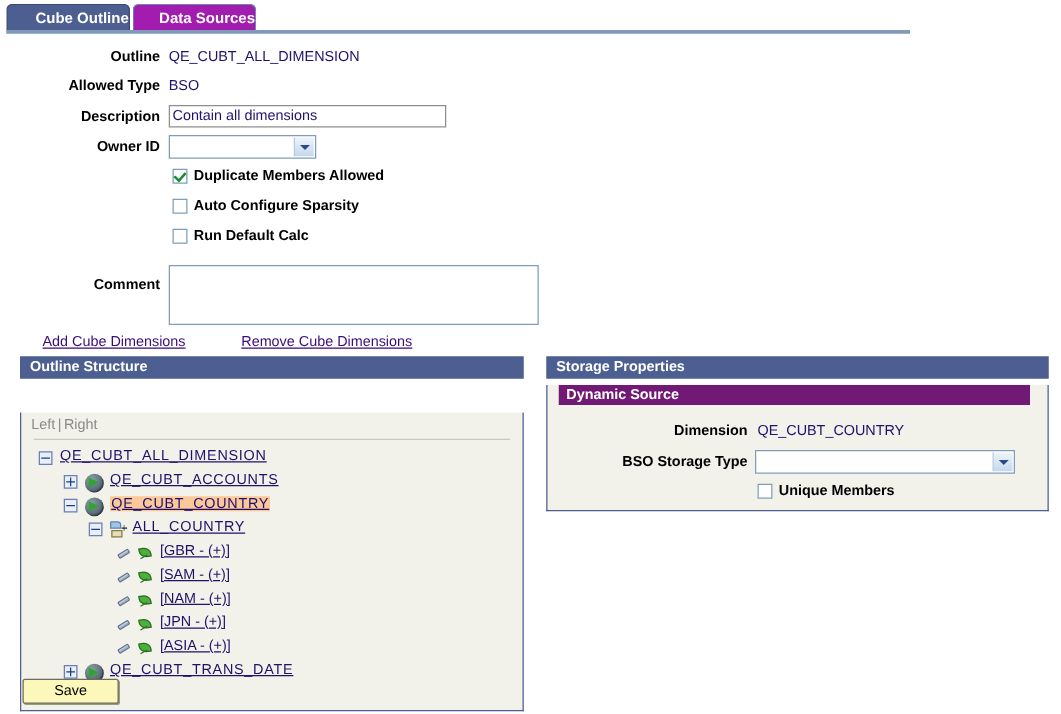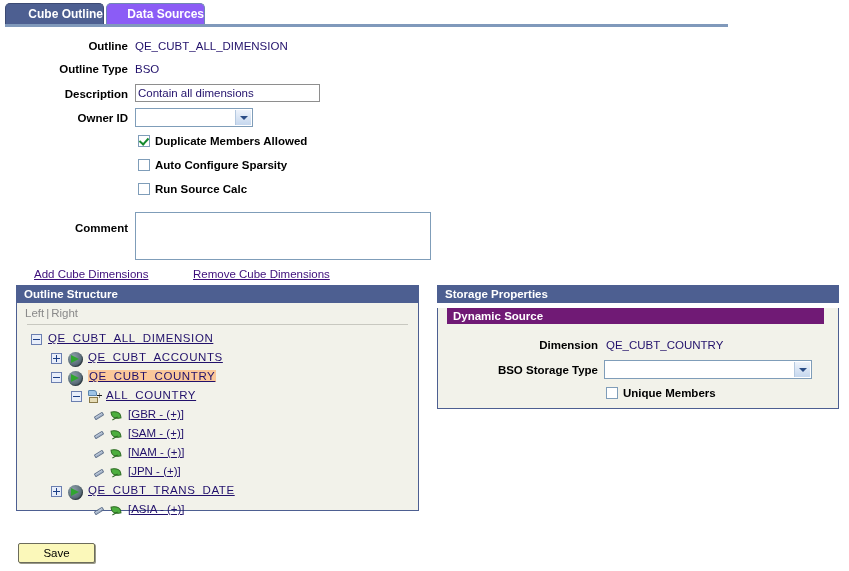--- a/index.html
+++ b/index.html
@@ -22,21 +22,21 @@
     font-weight: bold; font-size: 12px;
     line-height: 21px;
     text-align: right;
     box-sizing: border-box;
     border: 1px solid #3c4a73;
     border-bottom: none;
     cursor: pointer;
     white-space: nowrap;
   }
   .tab.active { left: 5px; width: 99px; background: #4d5f91; }
-  .tab.inactive { left: 106px; width: 99px; background: #8b5cf6; border-color: #6f86b4; }
+  .tab.inactive { left: 106px; width: 99px; background: #a21caf; border-color: #6f86b4; }
   .tabrule {
     position: absolute; left: 5px; top: 24px; width: 723px; height: 3px;
     background: #8099bb;
   }
 
   
   .form { position: absolute; left: 0; top: 38px; width: 849px; }
   .frow { position: relative; height: 23px; }
   .flabel {
     position: absolute; right: 0; top: 0;
@@ -289,30 +289,30 @@
 
     <div class="frow" style="height:23px">
       <div class="flabel-wrap">
           <div class="flabel">Outline</div>
         </div>
       <div class="fval">QE_CUBT_ALL_DIMENSION</div>
     </div>
 
     <div class="frow" style="height:23px">
       <div class="flabel-wrap">
-          <div class="flabel">Outline Type</div>
+          <div class="flabel">Allowed Type</div>
         </div>
       <div class="fval">BSO</div>
     </div>
 
     <div class="frow" style="height:24px">
       <div class="flabel-wrap">
           <div class="flabel" style="top:2px">Description</div>
         </div>
-      <input class="txt" type="text" style="position: absolute; left: 135px; top: 0px; width: 185px;" value="Contain all dimensions">
+      <input class="txt" type="text" style="position: absolute; left: 135px; top: 0px; width: 222px;" value="Contain all dimensions">
     </div>
 
     <div class="frow" style="height:26px">
       <div class="flabel-wrap">
           <div class="flabel" style="top:2px">Owner ID</div>
         </div>
       <div class="selwrap" style="top:0">
         <span style="position:absolute;left:3px;top:2px;font-size:11.5px;color:#22116b;"></span>
         <span class="selarrow"></span>
       </div>
@@ -323,37 +323,37 @@
       <span class="cblabel">Duplicate Members Allowed</span>
     </div>
 
     <div class="cbrow">
       <span class="cbbox"></span>
       <span class="cblabel">Auto Configure Sparsity</span>
     </div>
 
     <div class="cbrow">
       <span class="cbbox"></span>
-      <span class="cblabel">Run Source Calc</span>
+      <span class="cblabel">Run Default Calc</span>
     </div>
 
     <div class="frow" style="height:56px;margin-top:6px">
       <div class="flabel-wrap">
           <div class="flabel" style="top:8px">Comment</div>
         </div>
       <textarea class="commentbox" style=""></textarea>
     </div>
   </div>
 
   <div class="lnk" style="left:34px;top:268px;">Add Cube Dimensions</div>
   <div class="lnk" style="left:193px;top:268px;">Remove Cube Dimensions</div>
 
   <div class="panel" style="left:16px;top:285px;width:403px;height:257px;">
     <div class="panel-hdr">Outline Structure</div>
-    <div class="panel-body" style="height:208px;">
+    <div class="panel-body" style="height:239px;margin-top:27px;">
       <div class="lr">
         <span style="cursor:pointer">Left</span><span class="sep">|</span><span style="cursor:pointer">Right</span>
       </div>
       <div class="lrule"></div>
       <div class="tree" id="tree-root">
           <div class="tnode">
             <span class="pmbox" style="left: 14px;"></span>
             <span class="tlabel" style="left: 31px;">QE_CUBT_ALL_DIMENSION</span>
           </div>
           <div class="tnode">
@@ -389,28 +389,28 @@
             <span class="ticon ico-pencil" style="left: 76px;"></span>
             <span class="ticon ico-leaf" style="left: 93px;"></span>
             <span class="tlabel leaf" style="left: 111px;">[NAM - (+)]</span>
           </div>
           <div class="tnode">
             <span class="ticon ico-pencil" style="left: 76px;"></span>
             <span class="ticon ico-leaf" style="left: 93px;"></span>
             <span class="tlabel leaf" style="left: 111px;">[JPN - (+)]</span>
           </div>
           <div class="tnode">
+            <span class="ticon ico-pencil" style="left: 76px;"></span>
+            <span class="ticon ico-leaf" style="left: 93px;"></span>
+            <span class="tlabel leaf" style="left: 111px;">[ASIA - (+)]</span>
+          </div>
+          <div class="tnode">
             <span class="pmbox plus" style="left: 34px;"></span>
             <span class="ticon ico-globe" style="left: 51px;"></span>
             <span class="tlabel" style="left: 71px;">QE_CUBT_TRANS_DATE</span>
-          </div>
-          <div class="tnode">
-            <span class="ticon ico-pencil" style="left: 76px;"></span>
-            <span class="ticon ico-leaf" style="left: 93px;"></span>
-            <span class="tlabel leaf" style="left: 111px;">[ASIA - (+)]</span>
           </div>
         </div>
     </div>
   </div>
 
   <div class="panel" style="left:437px;top:285px;width:402px;height:119px;">
     <div class="panel-hdr">Storage Properties</div>
     <div class="panel-body" style="height:101px;position:relative;">
       <div class="subhdr" style="margin:5px 14px 0 9px;">Dynamic Source</div>
 

